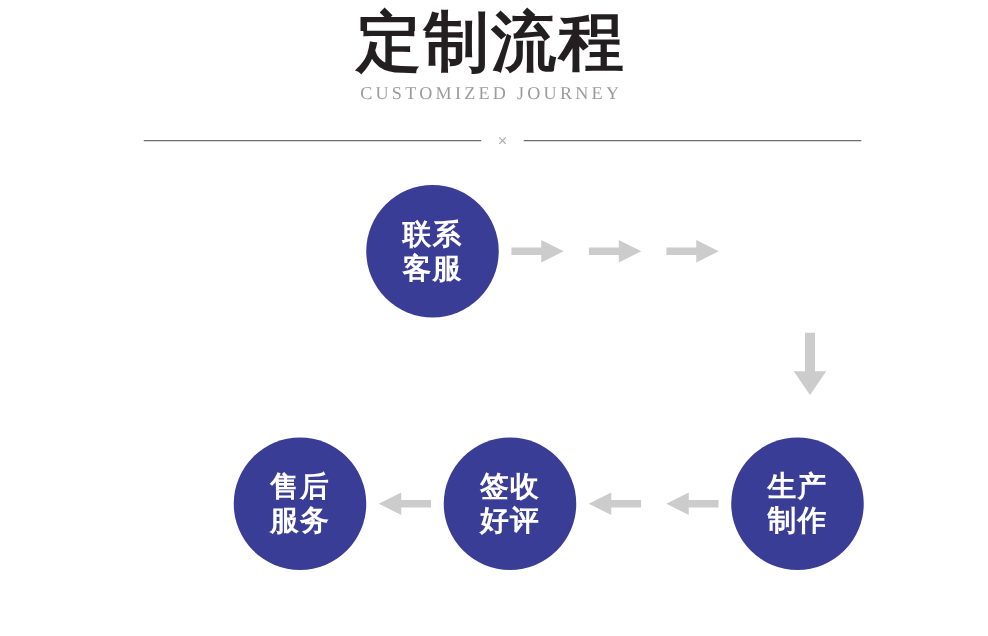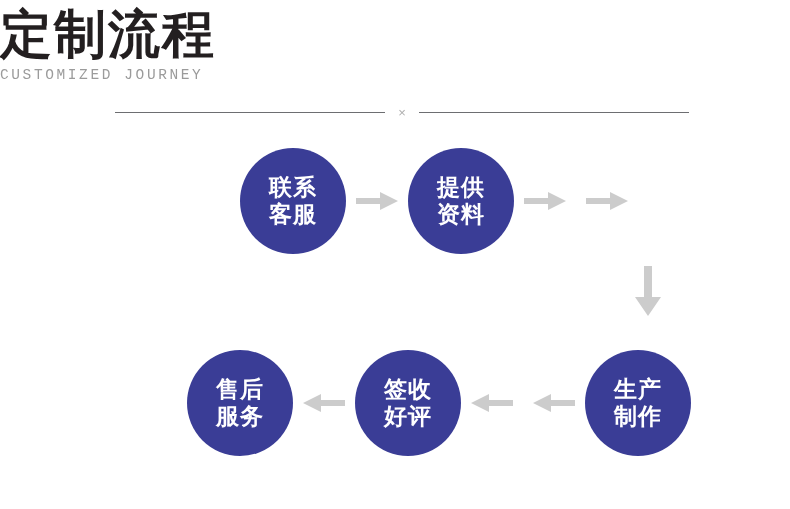--- a/index.html
+++ b/index.html
@@ -20,20 +20,21 @@
     width: 790px;
     height: 509px;
   }
 
   
   .header {
     position: absolute;
     top: 0;
     left: 0;
     width: 786px;
+    text-align: center;
   }
 
   .title {
     margin: 0;
     padding-top: 6px;
     font-size: 52px;
     line-height: 1.08;
     font-weight: bold;
     color: #231f20;
     letter-spacing: 2px;
@@ -41,21 +42,21 @@
   }
 
   .subtitle {
     margin: 0;
     padding-top: 6px;
     font-size: 14.5px;
     line-height: 1;
     font-weight: normal;
     color: #9b9b9b;
     letter-spacing: 2.6px;
-    font-family: Liberation Mono, monospace;
+    font-family: Liberation Serif, serif;
   }
 
   
   .divider {
     position: absolute;
     top: 103px;
     left: 115px;
     width: 574px;
     height: 18px;
     display: flex;
@@ -156,24 +157,20 @@
       <span class="node-line">联系</span>
       <span class="node-line">客服</span>
     </div>
 
     <div class="arrow-h">
       <svg width="42" height="22" viewBox="0 0 42 22" aria-hidden="true">
         <path d="M0 8 H24 V2 L42 11 L24 20 V14 H0 Z" fill="#cccccc"></path>
       </svg>
     </div>
 
-    <div class="node">
-      <span class="node-line">提供</span>
-      <span class="node-line">资料</span>
-    </div>
 
     <div class="arrow-h">
       <svg width="42" height="22" viewBox="0 0 42 22" aria-hidden="true">
         <path d="M0 8 H24 V2 L42 11 L24 20 V14 H0 Z" fill="#cccccc"></path>
       </svg>
     </div>
 
 
     <div class="arrow-h">
       <svg width="42" height="22" viewBox="0 0 42 22" aria-hidden="true">

